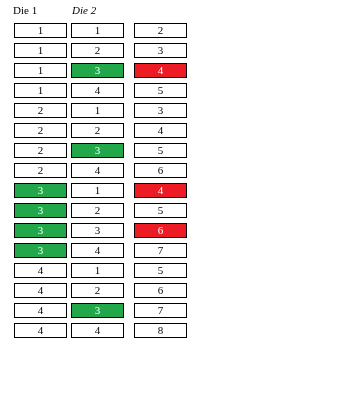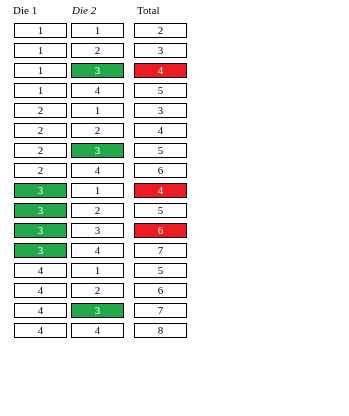--- a/index.html
+++ b/index.html
@@ -63,21 +63,20 @@
     color: #ffffff;
   }
 </style>
 </head>
 <body>
 
 <div id="dice-table">
   <div class="header-row">
     <div class="col-head c1">Die 1</div>
     <div class="col-head c2">Die 2</div>
-    <div class="col-head c3">Total</div>
   </div>
   <div id="rows-container">
       <div class="data-row">
         <div class="cell c1">1</div>
         <div class="cell c2">1</div>
         <div class="cell c3">2</div>
       </div>
       <div class="data-row">
         <div class="cell c1">1</div>
         <div class="cell c2">2</div>

